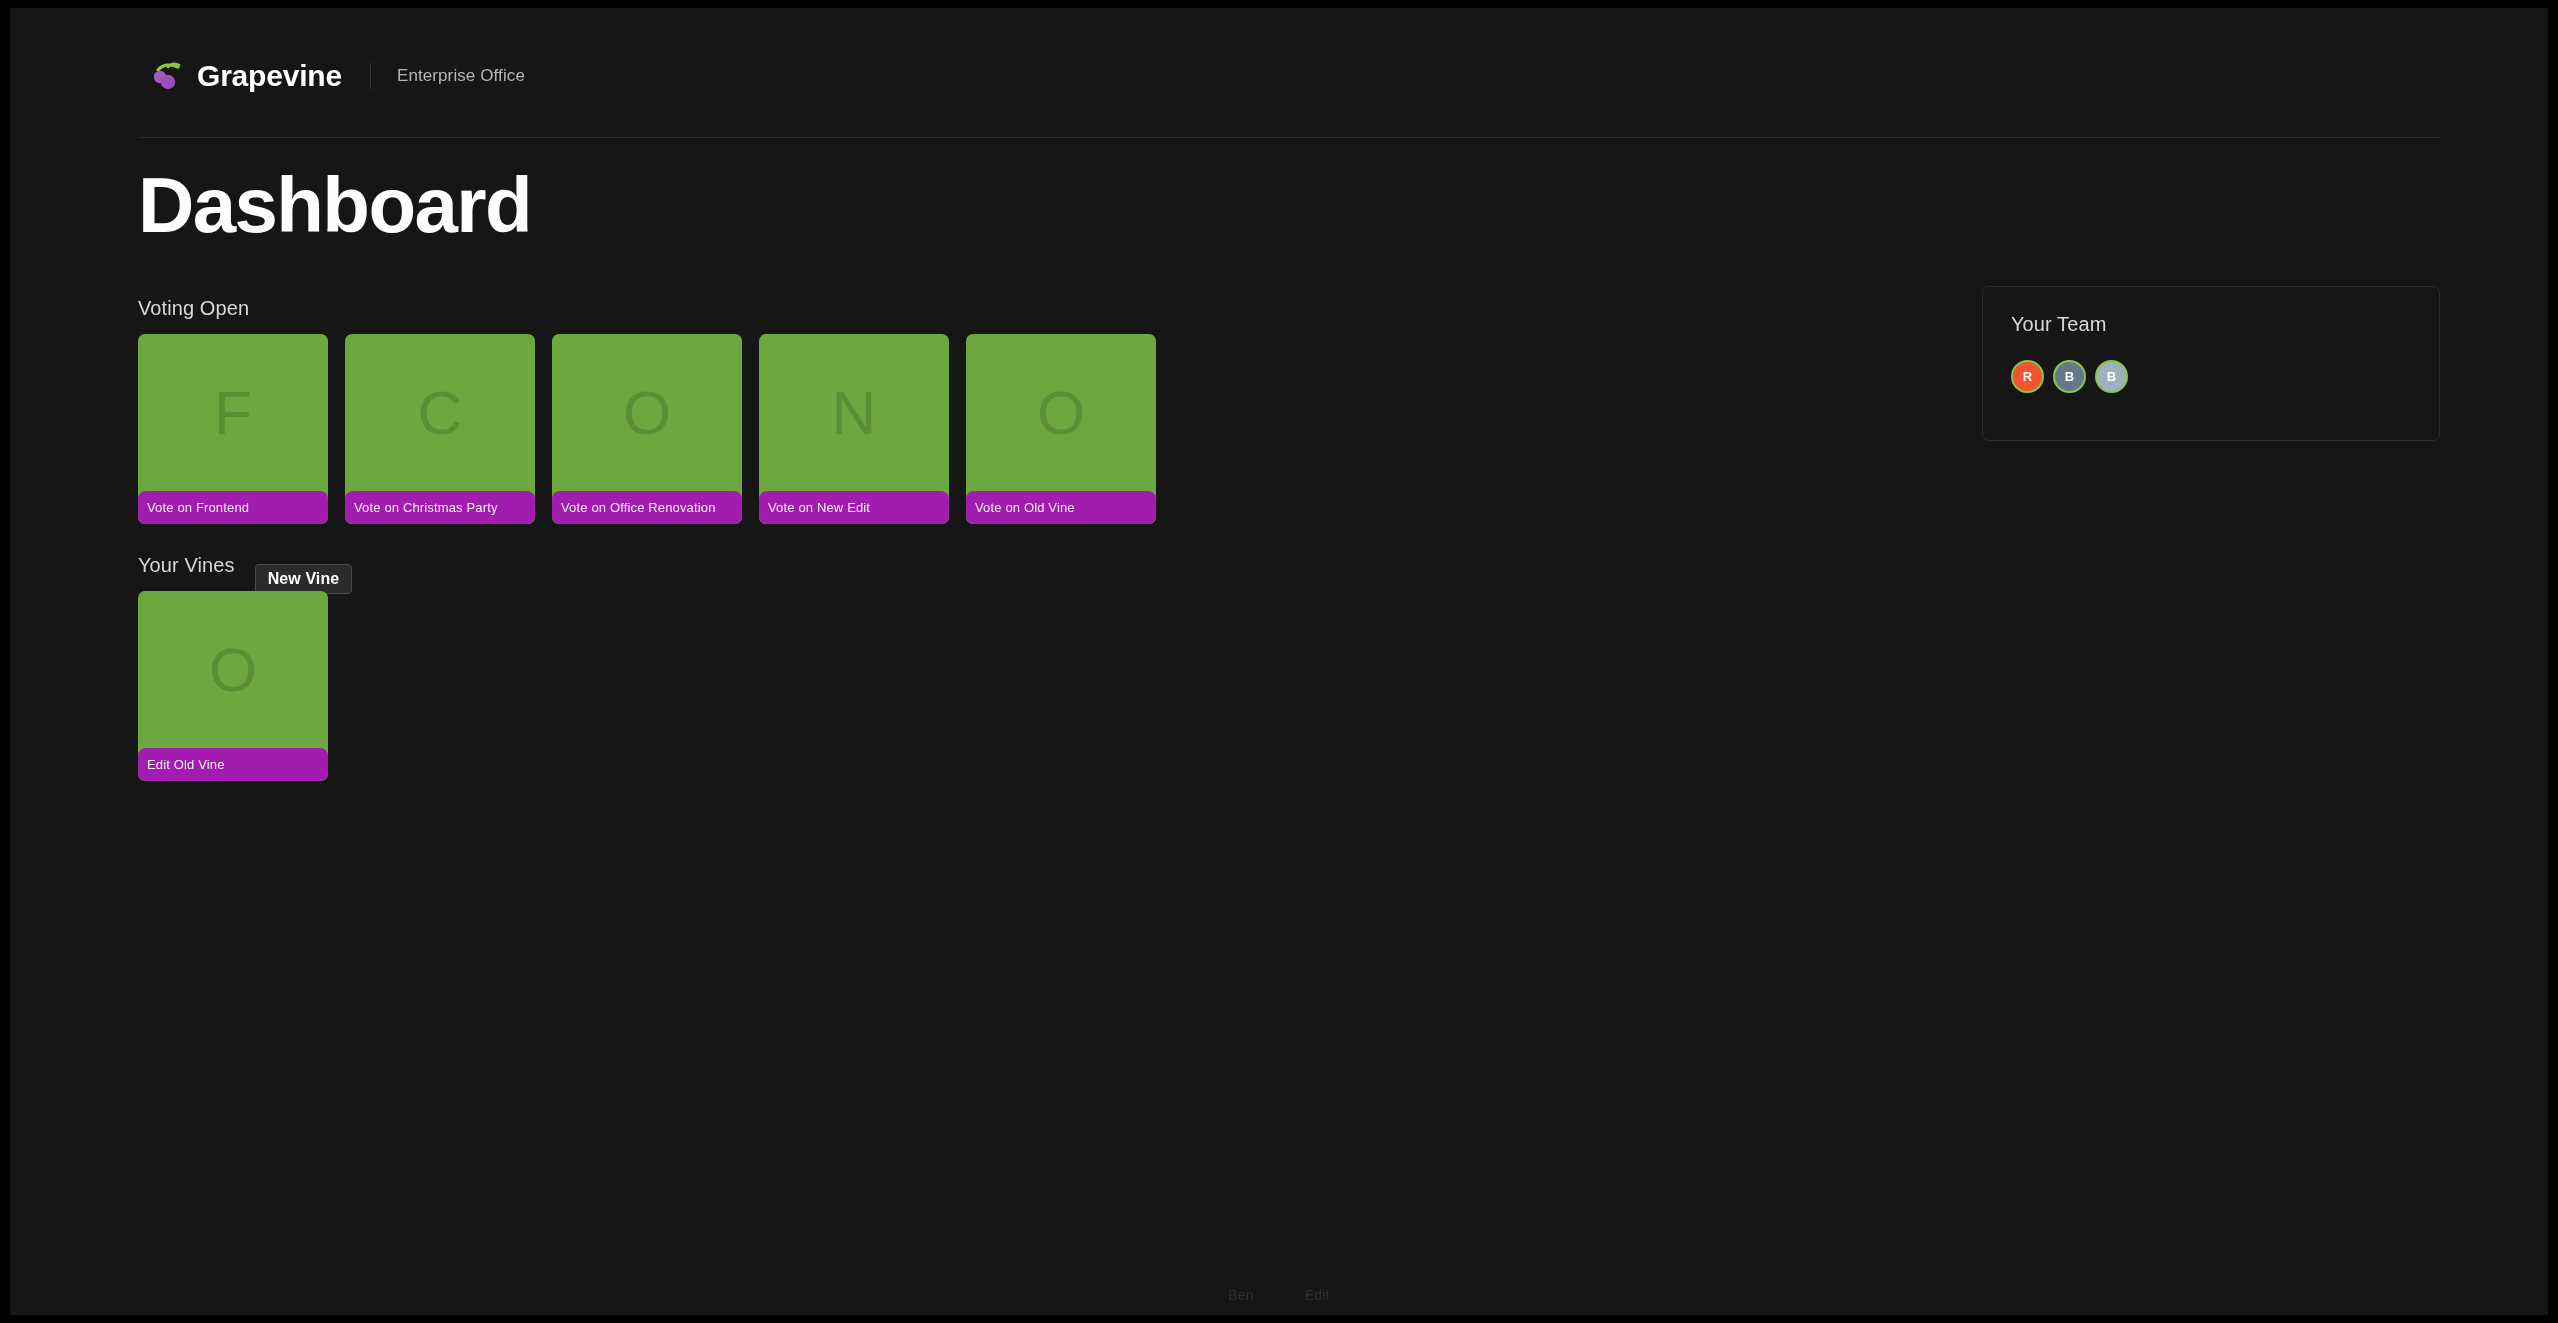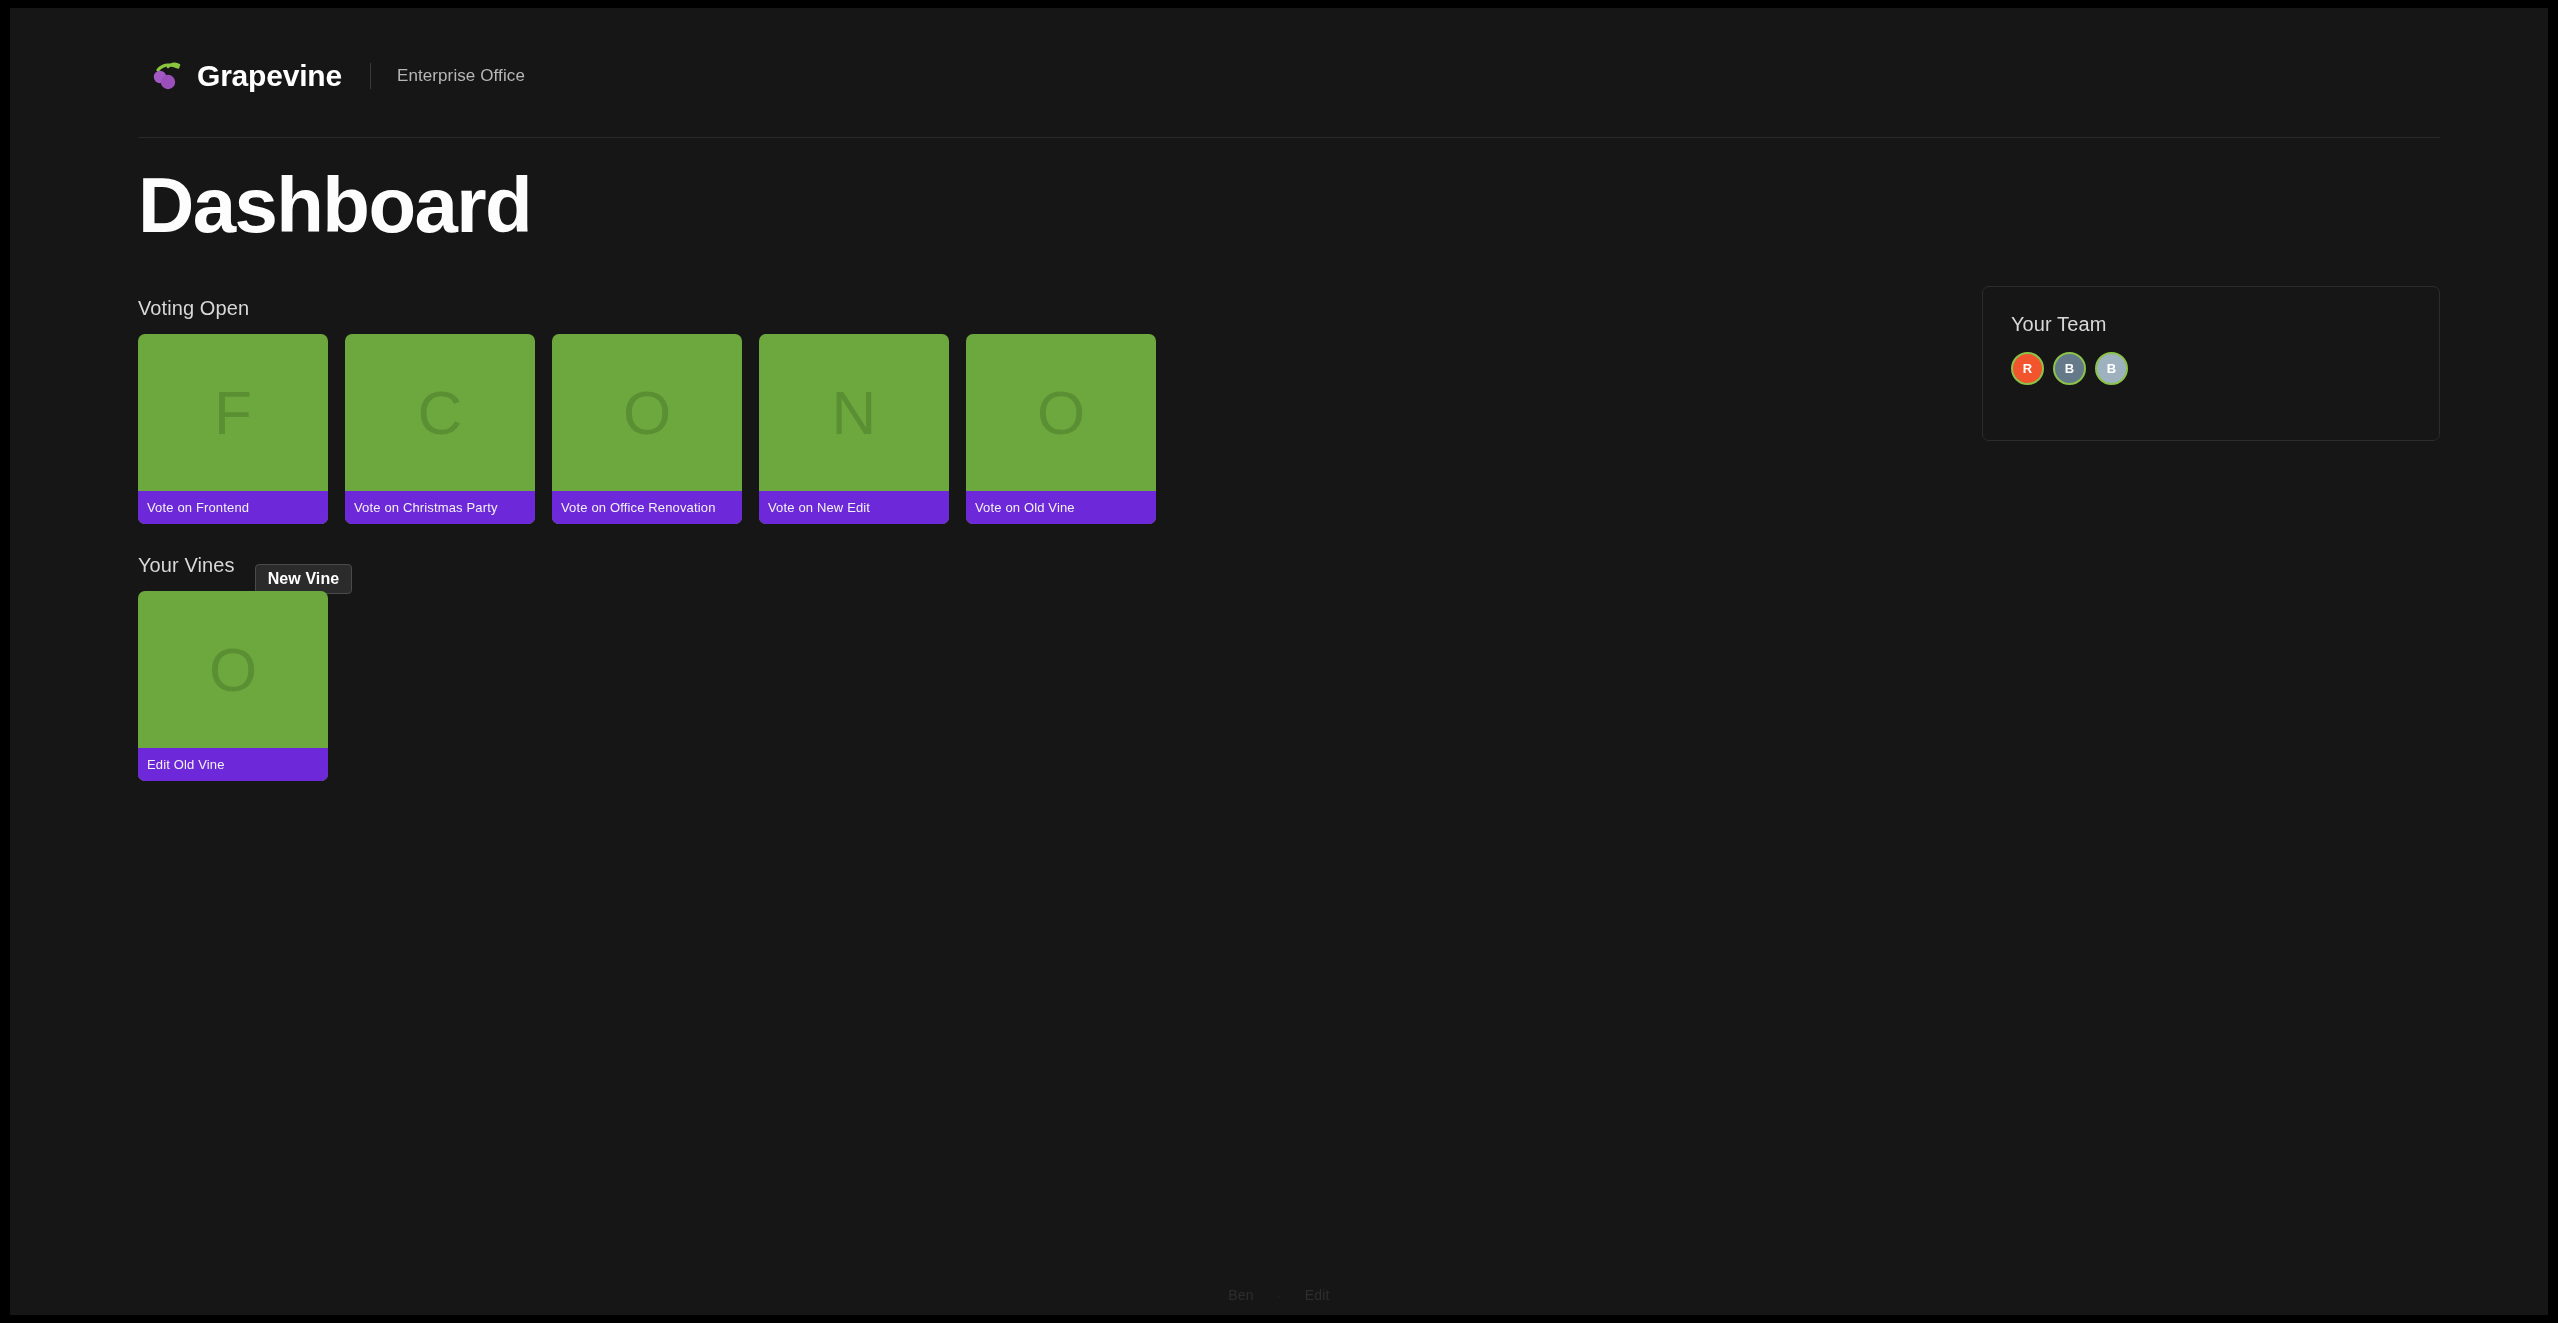--- a/index.html
+++ b/index.html
@@ -162,25 +162,26 @@
   .vine-card-initial {
     color: #5b8f33;
     font-size: 62px;
     font-weight: 300;
     line-height: 1;
     letter-spacing: 0;
     user-select: none;
   }
 
   .vine-card-footer {
-    background: #6d28d9;
+    background: #a21caf;
     height: 33px;
     display: flex;
     align-items: center;
     padding: 0 9px;
+    border-radius: 8px;
   }
 
   .vine-card-action {
     color: #f2f2f2;
     font-size: 13px;
     font-weight: 400;
     letter-spacing: 0.15px;
     white-space: nowrap;
     overflow: hidden;
     text-overflow: ellipsis;
@@ -196,21 +197,21 @@
     border: 1px solid #2c2c2c;
     border-radius: 7px;
     padding: 26px 28px;
   }
 
   .team-title {
     color: #d8d8d8;
     font-size: 20px;
     font-weight: 400;
     letter-spacing: 0.1px;
-    margin-bottom: 16px;
+    margin-bottom: 24px;
   }
 
   .team-avatars {
     display: flex;
     gap: 9px;
   }
 
   .avatar {
     width: 33px;
     height: 33px;

